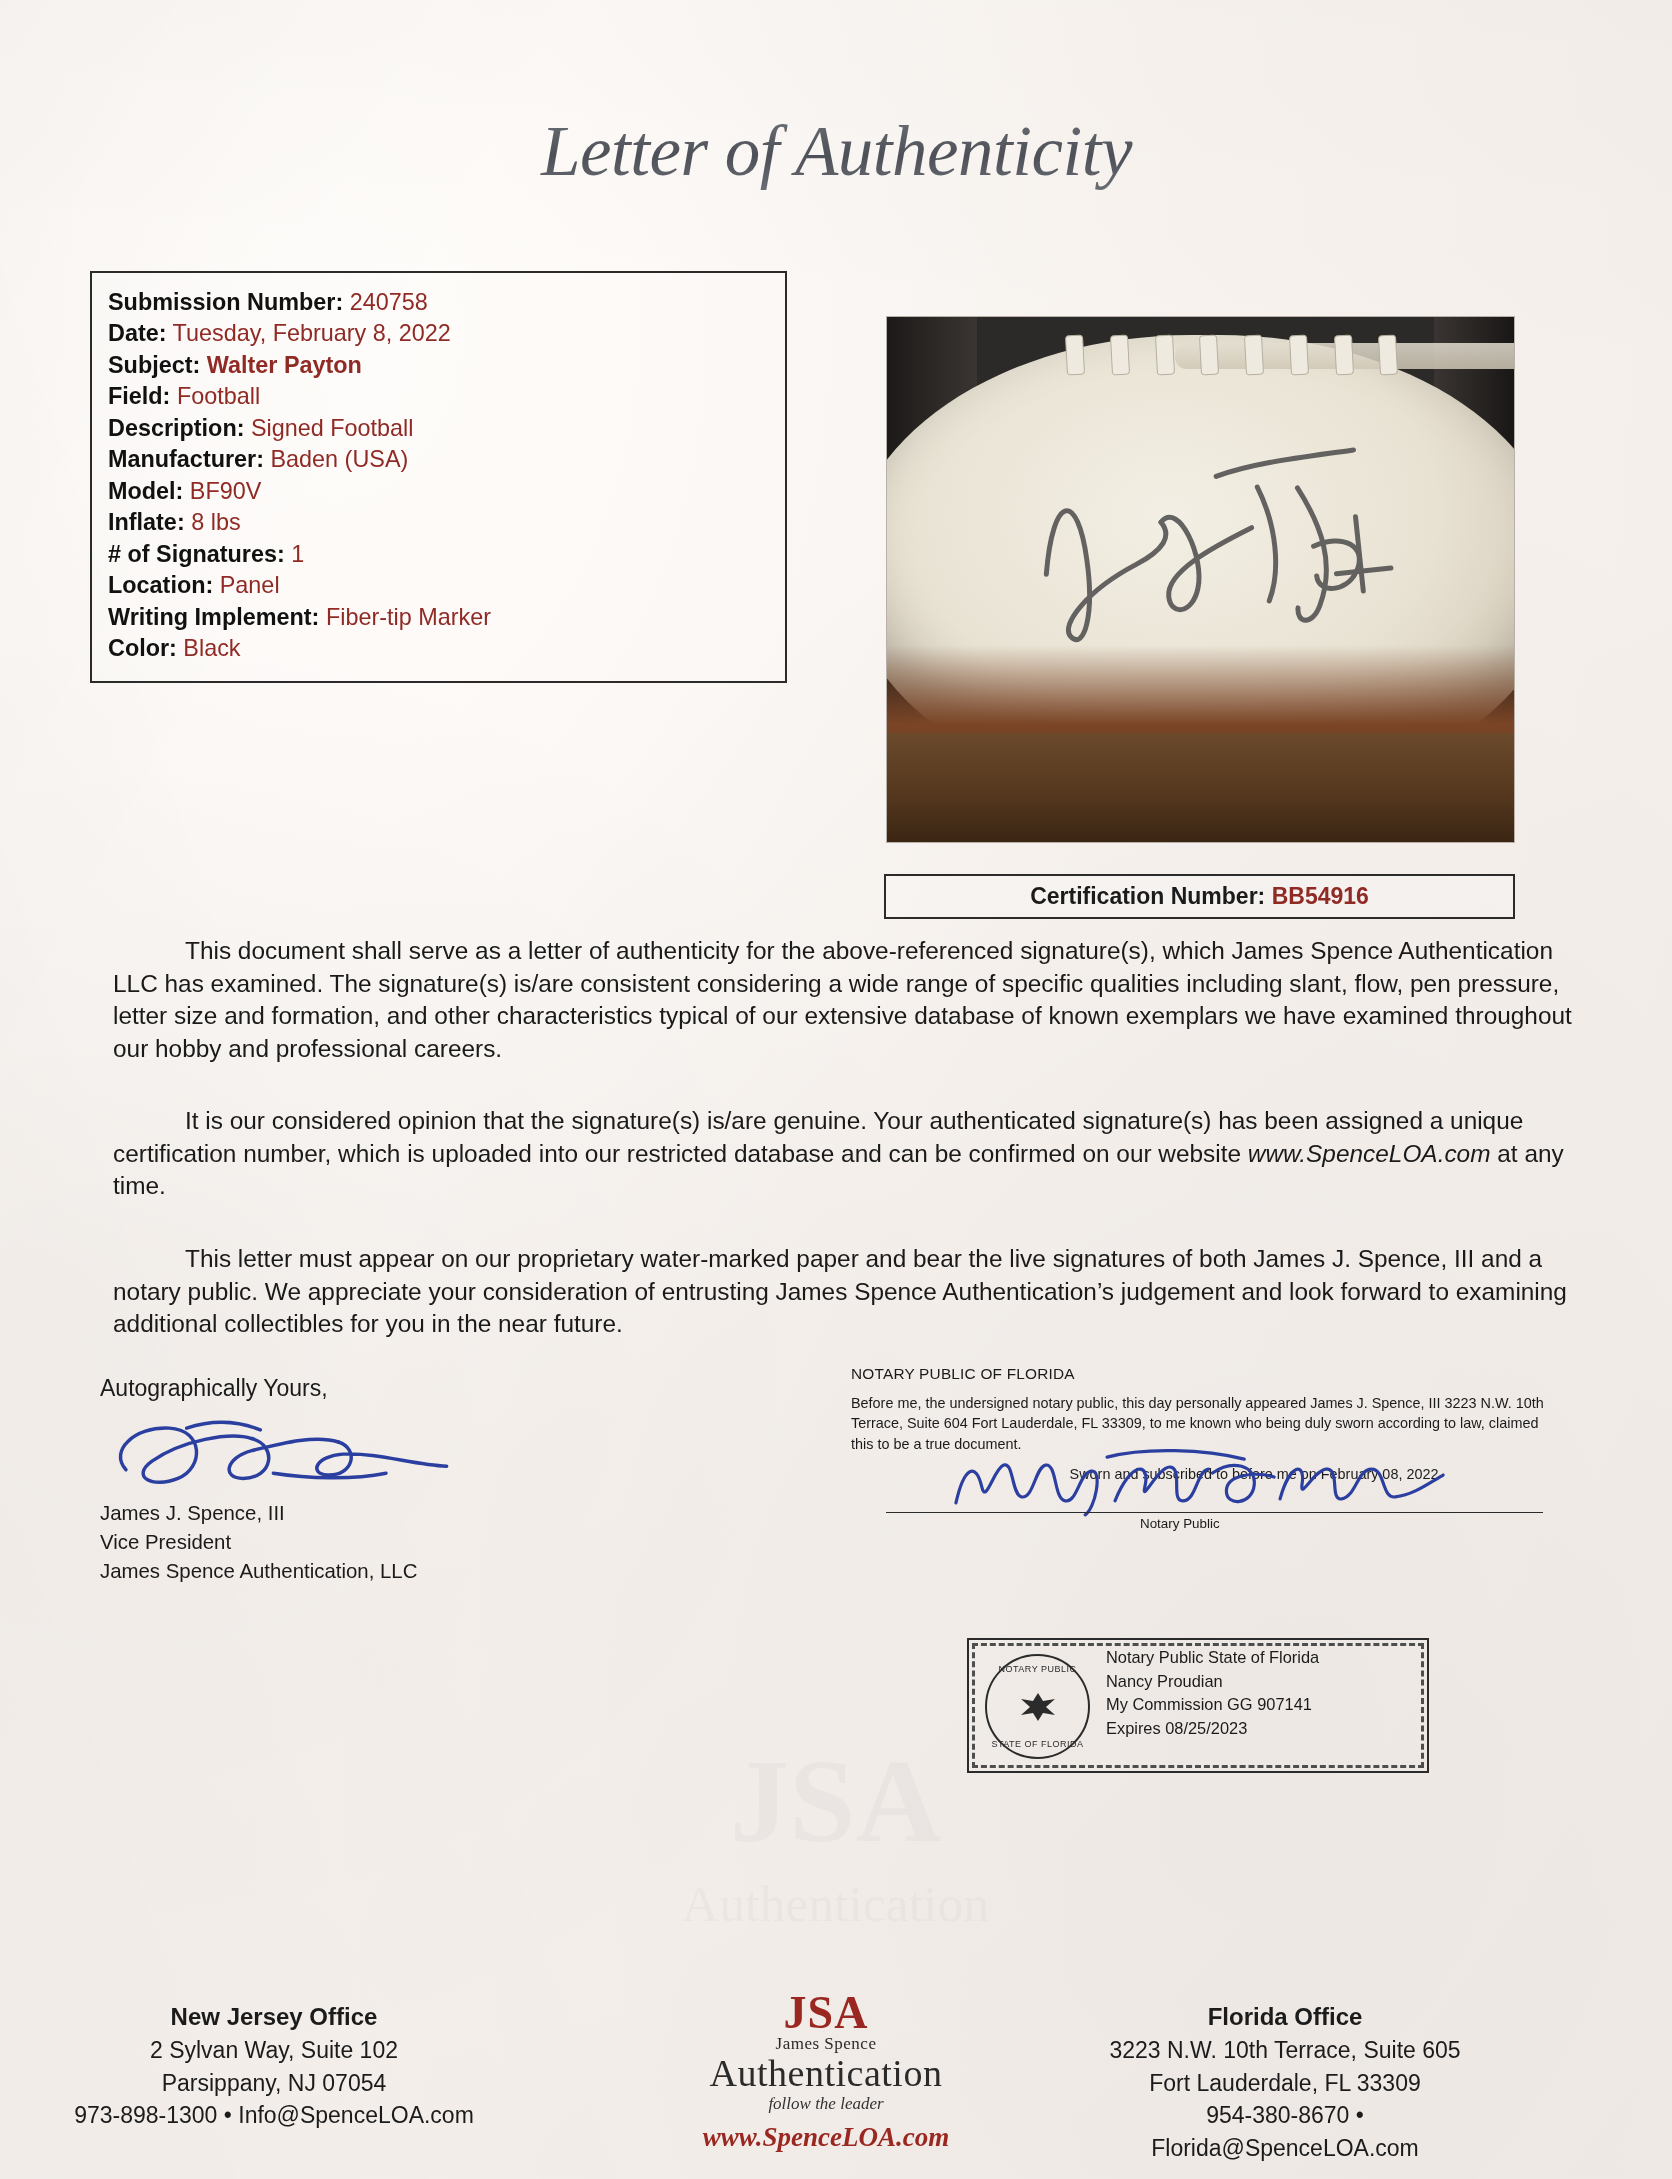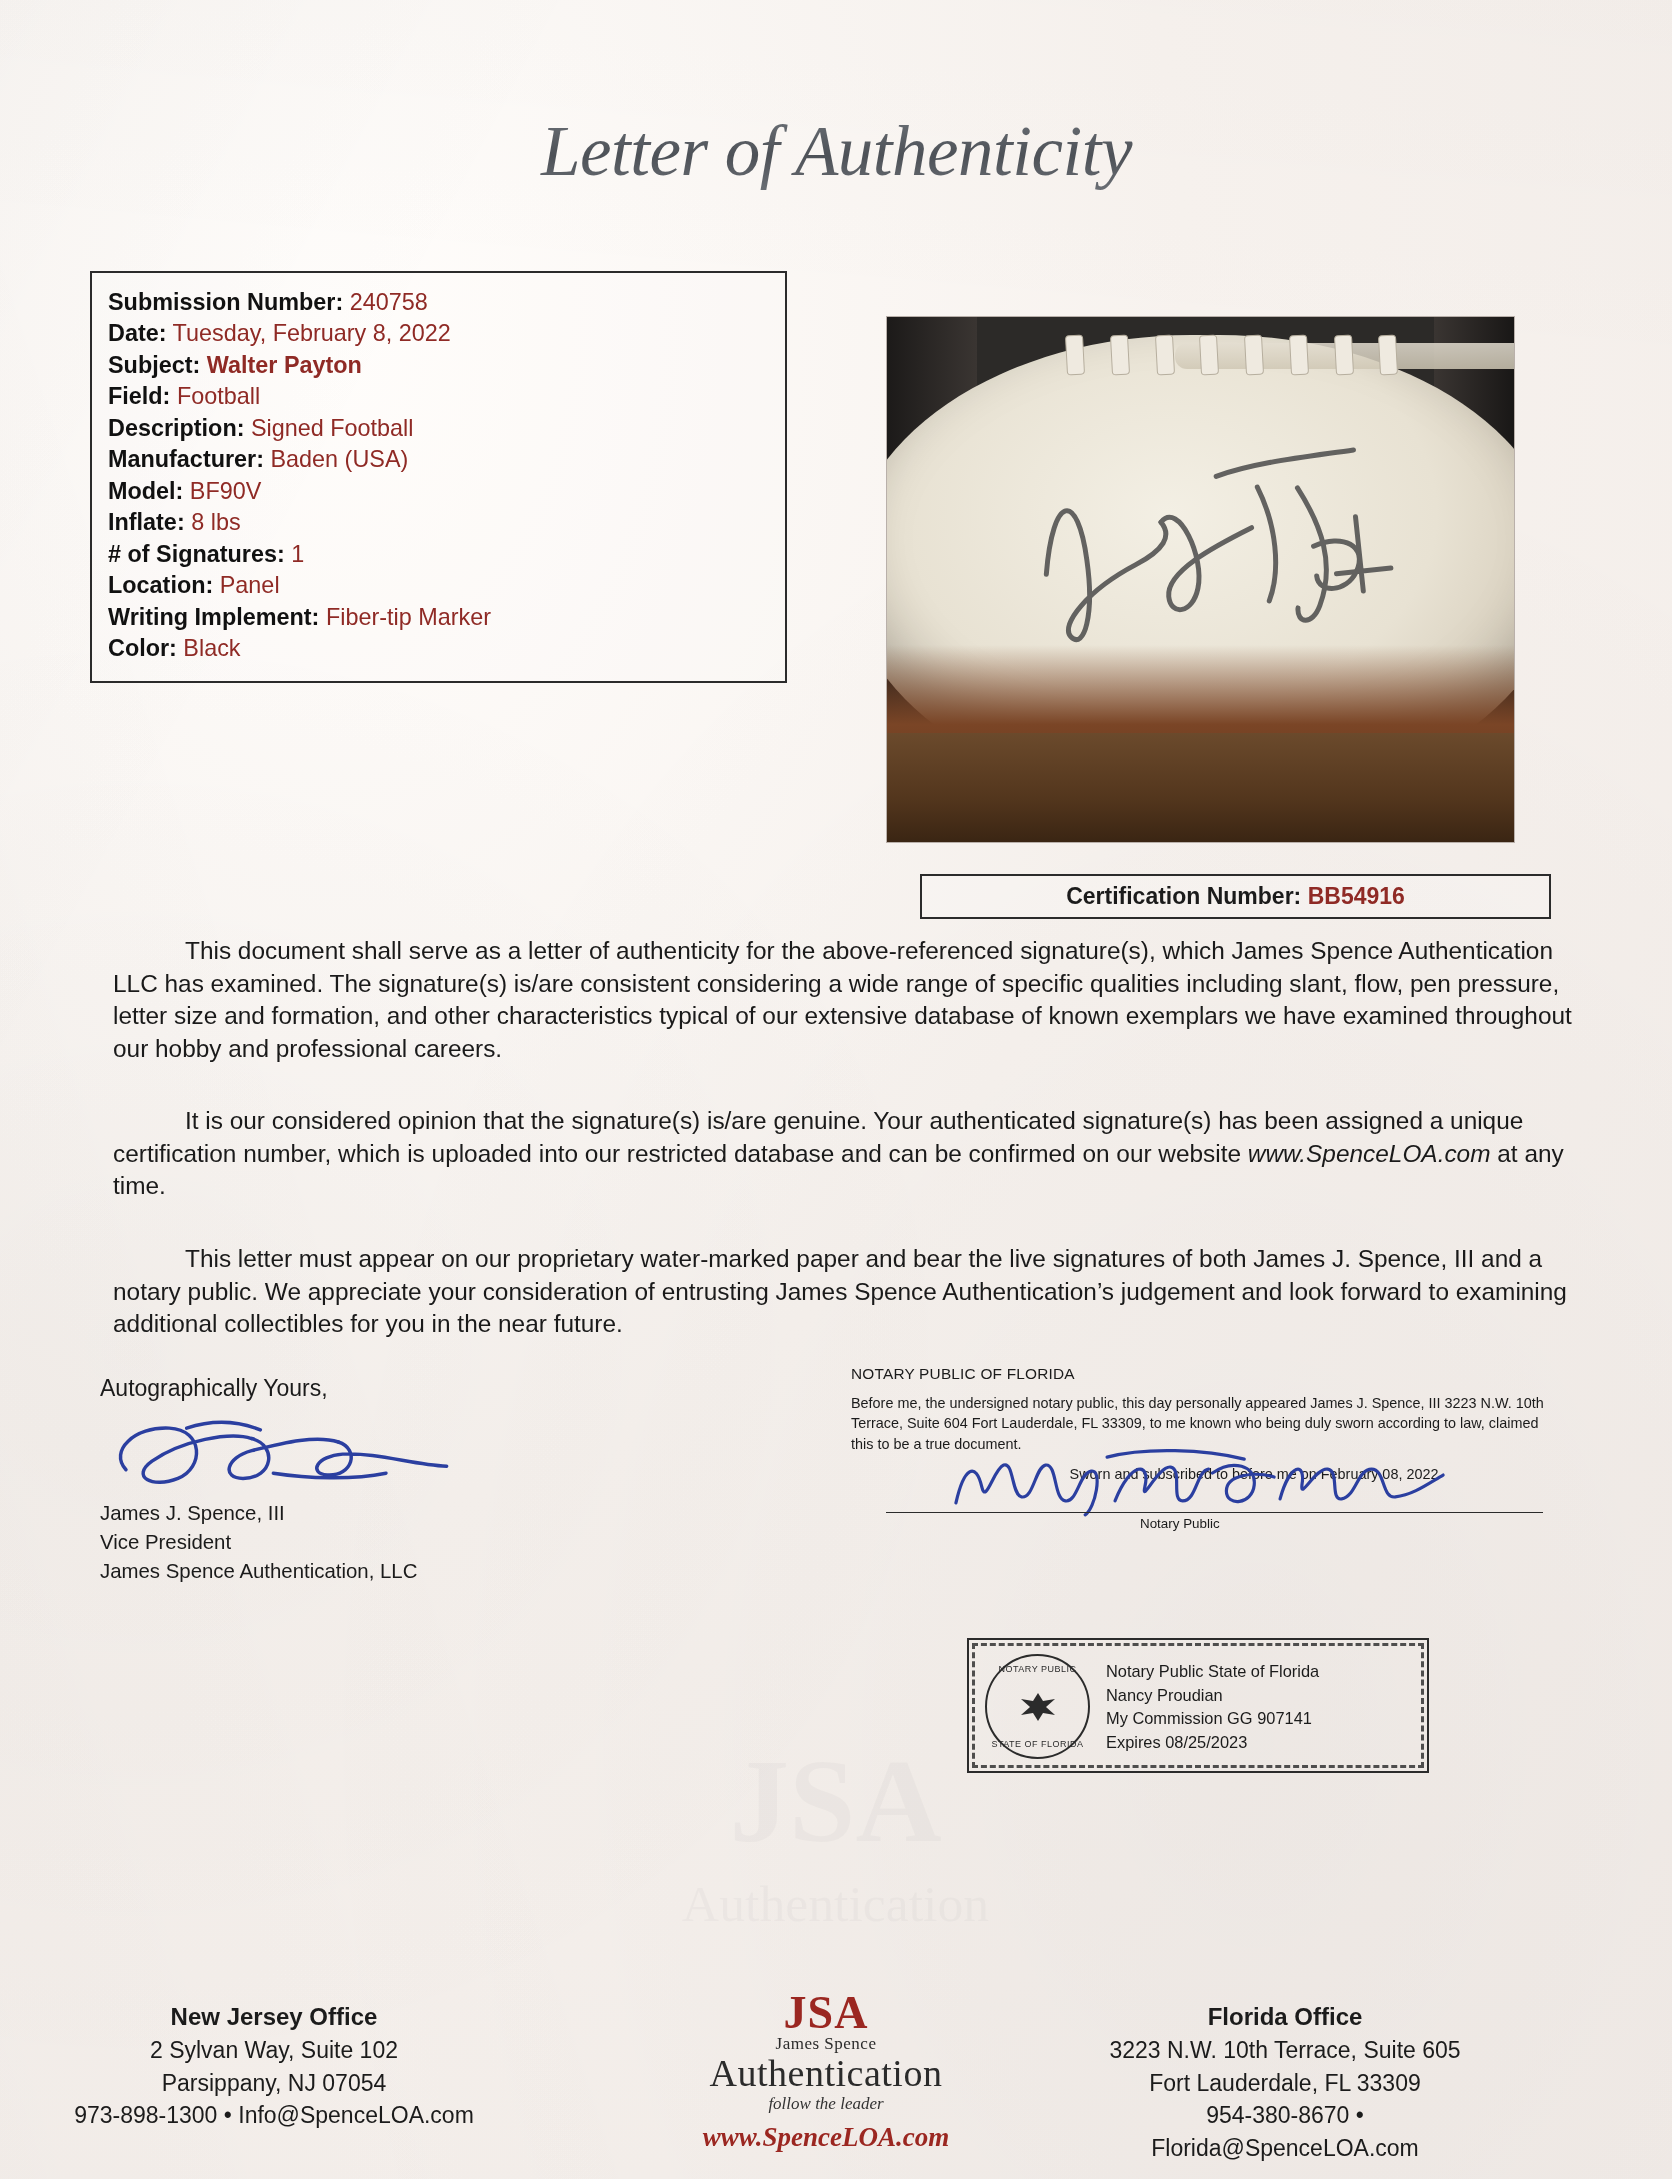--- a/index.html
+++ b/index.html
@@ -170,21 +170,21 @@
     font-style: italic;
     font-size: 92px;
     color: #4a4a4a;
     transform: rotate(-6deg);
     opacity: 0.85;
   }
 
   
   .cert-bar {
     position: absolute;
-    left: 920px;
+    left: 884px;
     top: 874px;
     width: 631px;
     border: 2px solid #2b2b2b;
     padding: 7px 0;
     text-align: center;
     font-size: 23px;
     font-weight: bold;
     background: rgba(255,255,255,0.2);
     box-sizing: border-box;
   }
@@ -312,21 +312,21 @@
     width: 100%;
     text-align: center;
     font-size: 9px;
     letter-spacing: 0.5px;
   }
   .stamp-seal-text-top { top: 8px; }
   .stamp-seal-text-bottom { bottom: 8px; }
   .stamp-lines {
     position: absolute;
     left: 139px;
-    top: 22px;
+    top: 8px;
     font-size: 16.4px;
     line-height: 1.44;
     color: #1b1b1b;
   }
 
   
   .footer {
     position: absolute;
     left: 0;
     right: 0;

